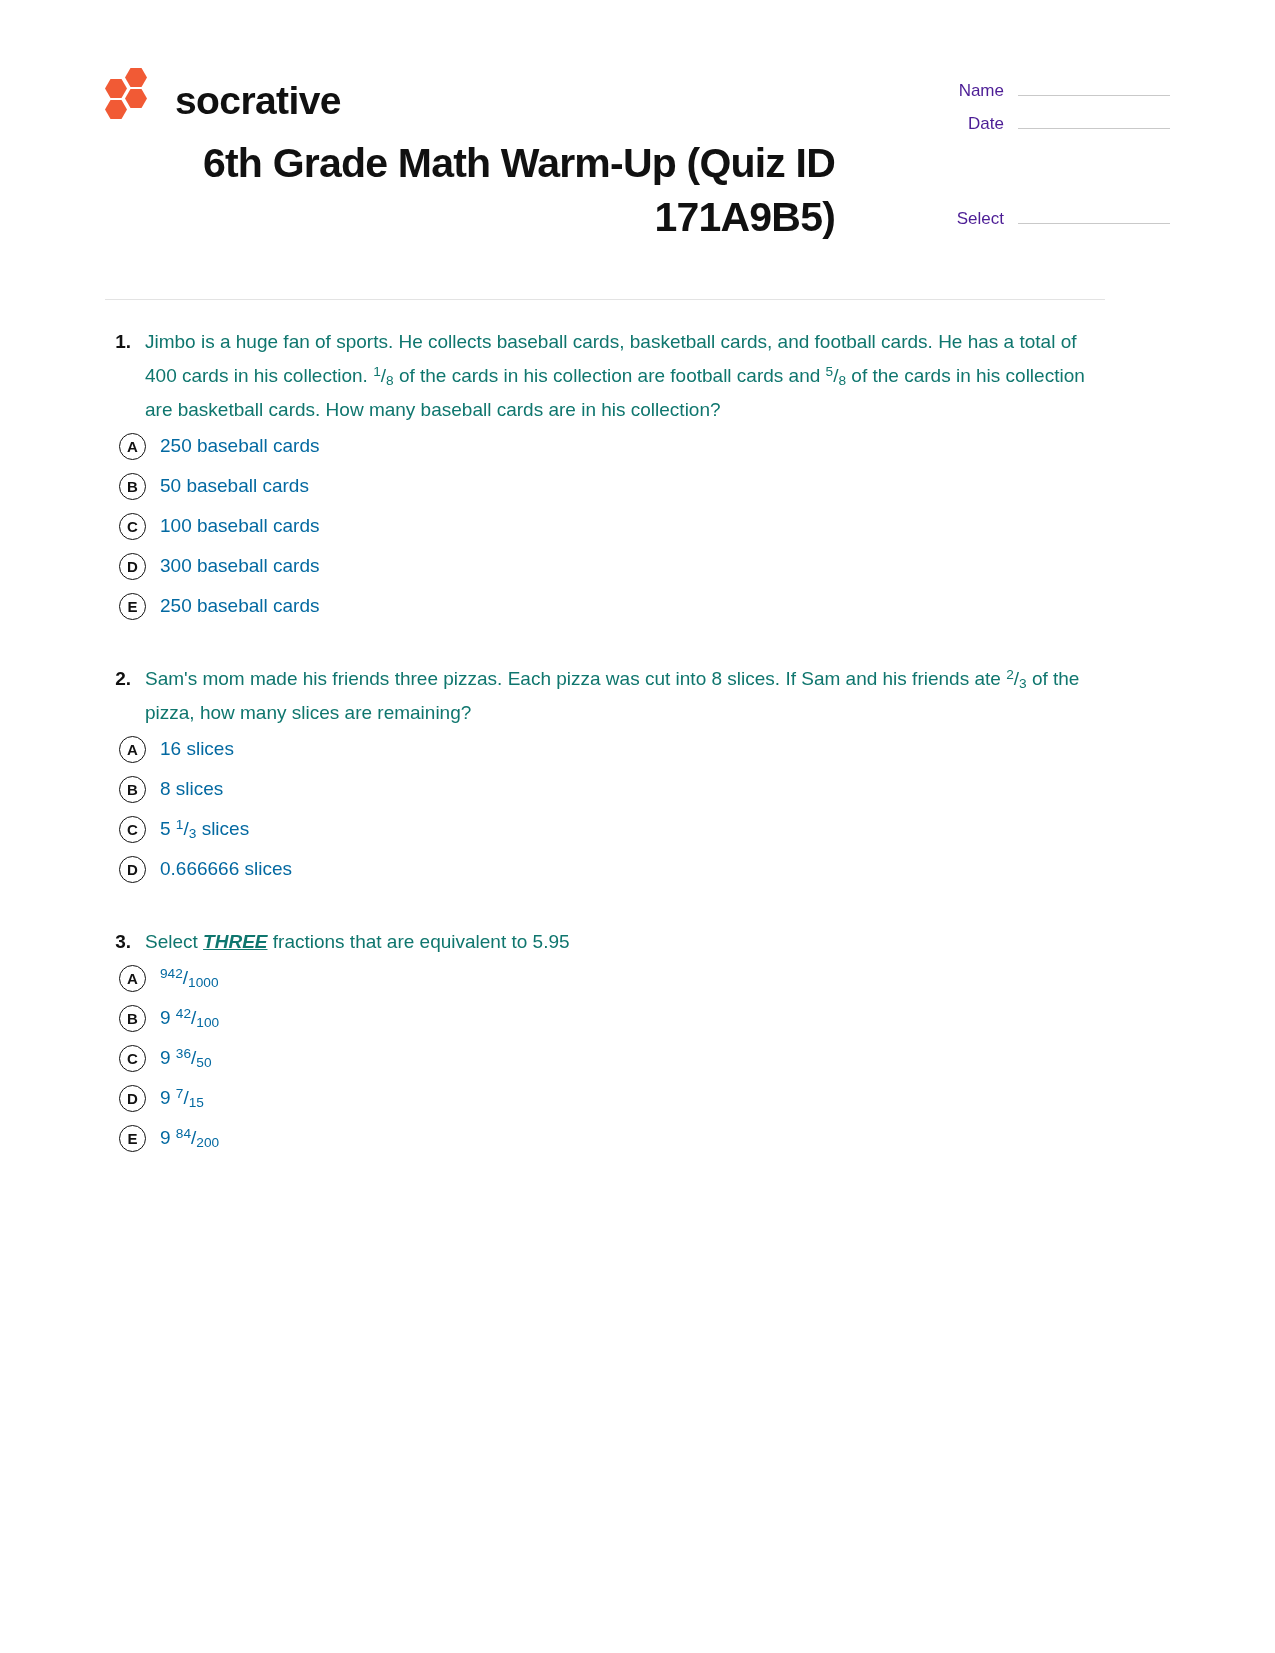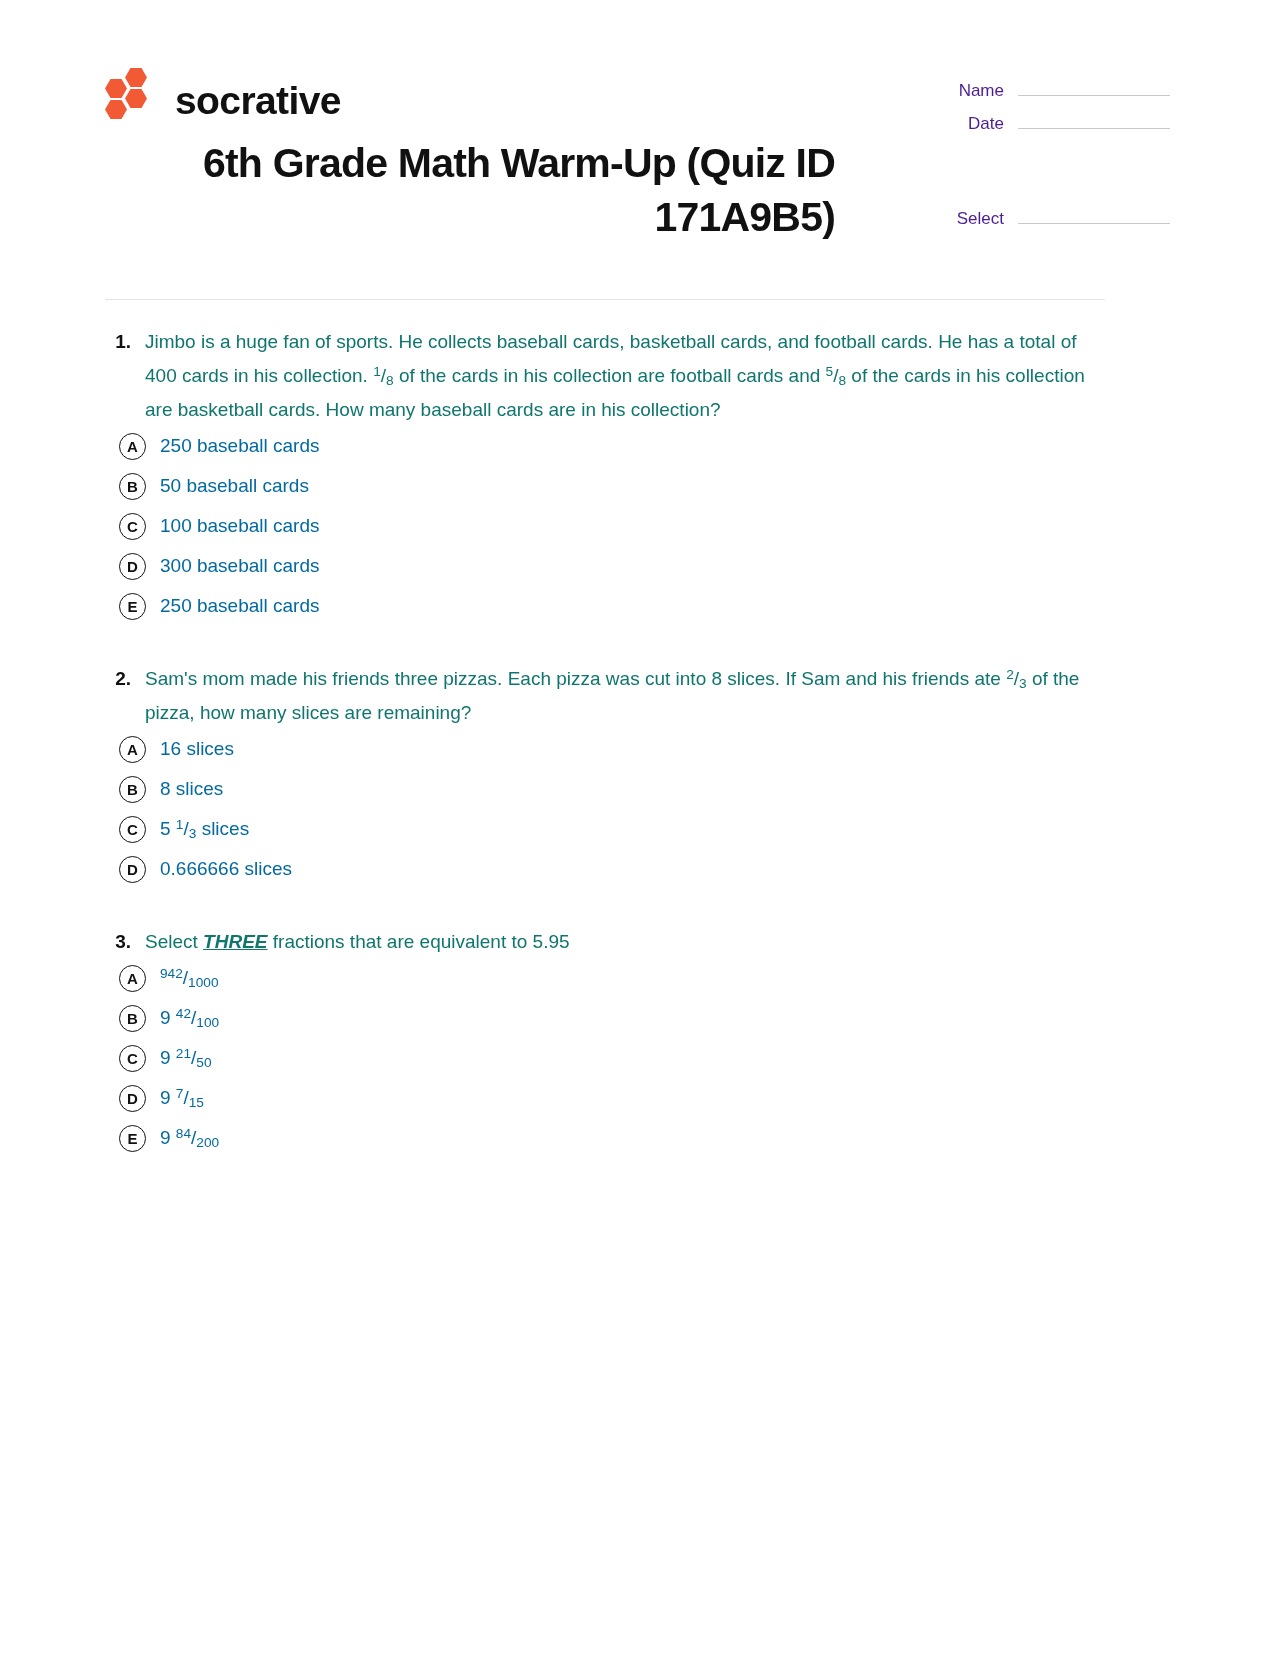--- a/index.html
+++ b/index.html
@@ -298,21 +298,21 @@
           <div class="choice">
             <div class="bubble">A</div>
             <div class="choice-text"><span class="frac"><span class="num">942</span><span class="bar">/</span><span class="den">1000</span></span></div>
           </div>
           <div class="choice">
             <div class="bubble">B</div>
             <div class="choice-text"><span>9 </span><span class="frac"><span class="num">42</span><span class="bar">/</span><span class="den">100</span></span></div>
           </div>
           <div class="choice">
             <div class="bubble">C</div>
-            <div class="choice-text"><span>9 </span><span class="frac"><span class="num">21</span><span class="bar">/</span><span class="den">50</span></span></div>
+            <div class="choice-text"><span>9 </span><span class="frac"><span class="num">36</span><span class="bar">/</span><span class="den">50</span></span></div>
           </div>
           <div class="choice">
             <div class="bubble">D</div>
             <div class="choice-text"><span>9 </span><span class="frac"><span class="num">7</span><span class="bar">/</span><span class="den">15</span></span></div>
           </div>
           <div class="choice">
             <div class="bubble">E</div>
             <div class="choice-text"><span>9 </span><span class="frac"><span class="num">84</span><span class="bar">/</span><span class="den">200</span></span></div>
           </div>
         </div>

